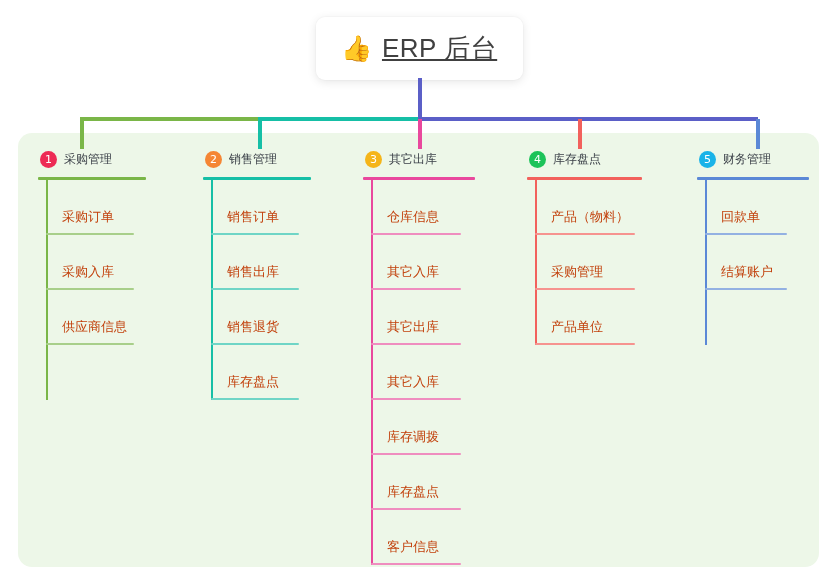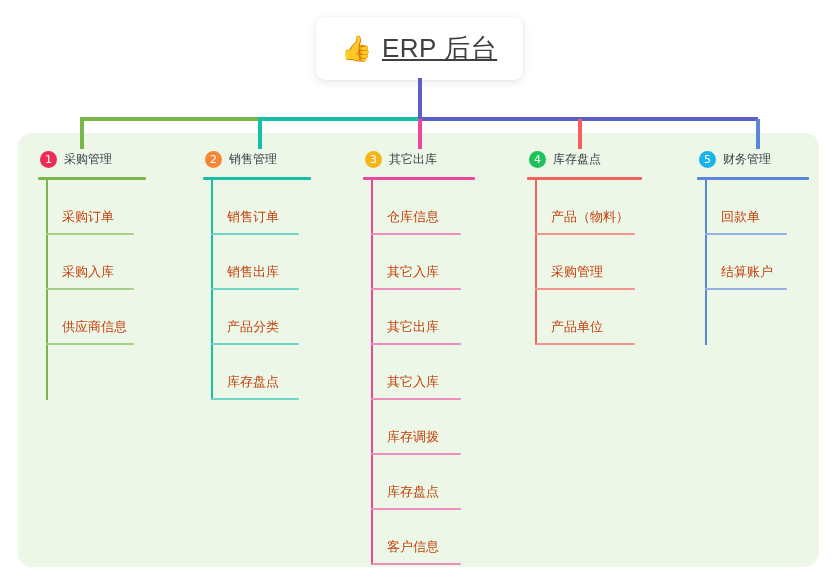--- a/index.html
+++ b/index.html
@@ -98,21 +98,21 @@
             <div class="spine" style="background: rgb(22, 191, 166); height: 220px;"></div>
             <div class="item">
               <span class="item-label">销售订单</span>
               <div class="item-rule" style="width: 88px; background: rgb(111, 213, 198);"></div>
             </div>
             <div class="item">
               <span class="item-label">销售出库</span>
               <div class="item-rule" style="width: 88px; background: rgb(111, 213, 198);"></div>
             </div>
             <div class="item">
-              <span class="item-label">产品分类</span>
+              <span class="item-label">销售退货</span>
               <div class="item-rule" style="width: 88px; background: rgb(111, 213, 198);"></div>
             </div>
             <div class="item">
               <span class="item-label">库存盘点</span>
               <div class="item-rule" style="width: 88px; background: rgb(111, 213, 198);"></div>
             </div>
           </div>
         </div>
         <div class="col" style="left: 345px; top: 12px;">
           <div class="col-head">

